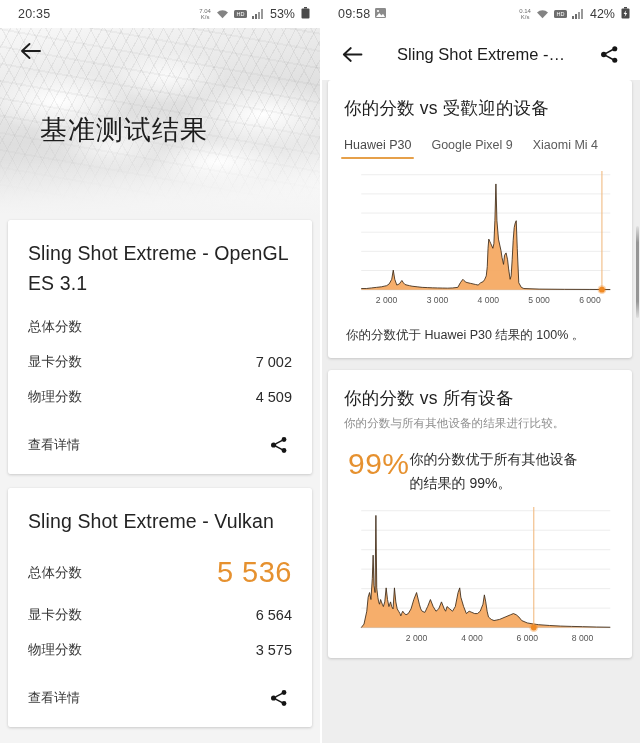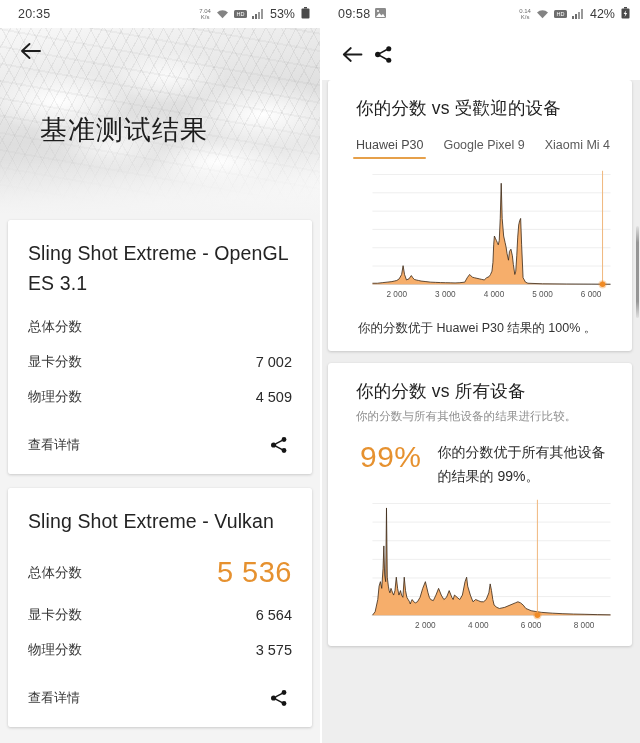--- a/index.html
+++ b/index.html
@@ -76,31 +76,31 @@
   
   .appbar { height:52px; background:#ffffff; display:flex; align-items:center;
     padding:0 16px; position:relative; z-index:15; }
   .ab-back { width:32px; height:32px; display:flex; align-items:center; justify-content:center; cursor:pointer; }
   .ab-title { flex:1; text-align:center; font-size:16.5px; color:#1c1c1c; font-weight:400;
     white-space:nowrap; overflow:hidden; padding:0 4px; }
   .ab-share { width:30px; height:30px; display:flex; align-items:center; justify-content:center; cursor:pointer; }
 
   
   .r-card { background:#ffffff; margin:0 8px 12px 8px; border-radius:3px;
-    box-shadow:0 1px 3px rgba(0,0,0,.16), 0 0 1px rgba(0,0,0,.08); padding:16px 16px 10px 28px; }
+    box-shadow:0 1px 3px rgba(0,0,0,.16), 0 0 1px rgba(0,0,0,.08); padding:16px 16px 10px 16px; }
   .r-title { font-size:17.5px; color:#1f1f1f; letter-spacing:.2px; }
   .r-sub { font-size:11.5px; color:#8e8e8e; margin-top:6px; letter-spacing:.1px; }
   .tabs { display:flex; gap:20px; margin-top:18px; padding-bottom:0;text-align:center; }
   .tab { font-size:12.5px; color:#5a5a5a; padding-bottom:7px; position:relative; cursor:pointer; white-space:nowrap; }
   .tab.active { color:#4a4a4a; }
   .tab.active:after { content:""; position:absolute; left:-3px; right:-3px; bottom:0; height:2.5px;
     background:#e6a04a; border-radius:2px; }
   .r-note { font-size:12.5px; color:#333333; margin-top:6px; padding:10px 2px 4px 2px; }
 
-  .pct-wrap { display:flex; align-items:flex-start; gap:16px; margin-top:16px; padding:0 4px; }
+  .pct-wrap { display:flex; align-items:flex-start; margin-top:16px; padding:0 4px; }
   .pct-big { font-size:30px; color:#e6912f; letter-spacing:.5px; line-height:34px; }
   .pct-text { font-size:14px; color:#2b2b2b; line-height:24px; max-width:175px; }
 
   
   .chart-box { position:relative; margin-top:10px; }
   .chart-svg { display:block; width:100%; }
 
   
   .scrollbar { position:absolute; right:1px; width:3px; border-radius:2px;
     background:linear-gradient(to bottom, rgba(150,150,150,.15), rgba(120,120,120,.75) 18%, rgba(120,120,120,.75) 82%, rgba(150,150,150,.15)); z-index:30; }
@@ -264,20 +264,21 @@
         </span>
       </span>
     </div>
 
     <div class="appbar">
       <span class="ab-back">
         <svg width="21" height="17" viewBox="0 0 21 17">
           <path d="M8.8 2 L1.8 8.5 L8.8 15 M1.8 8.5 H19.5" stroke="#1c1c1c" stroke-width="1.8" fill="none" stroke-linecap="round" stroke-linejoin="round"></path>
         </svg>
       </span>
+      <span class="ab-title">Sling Shot Extreme -…</span>
       <span class="ab-share">
         <svg width="19" height="19" viewBox="0 0 18 18">
           <circle cx="14" cy="3.5" r="2.4" fill="#151515"></circle>
           <circle cx="14" cy="14.5" r="2.4" fill="#151515"></circle>
           <circle cx="3.6" cy="9" r="2.6" fill="#151515"></circle>
           <path d="M5.6 7.9 L12.3 4.3 M5.6 10.1 L12.3 13.7" stroke="#151515" stroke-width="1.5"></path>
         </svg>
       </span>
     </div>
 

